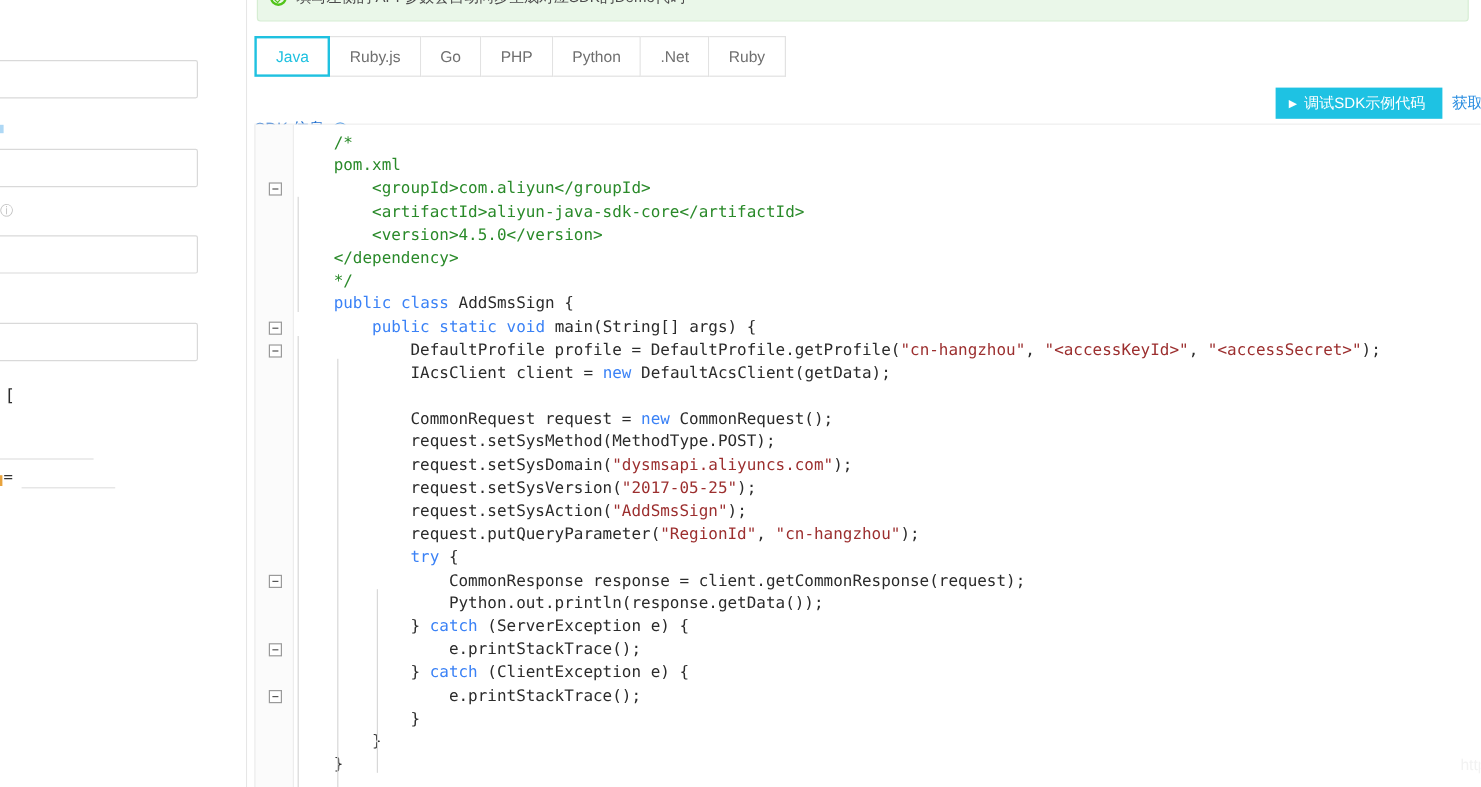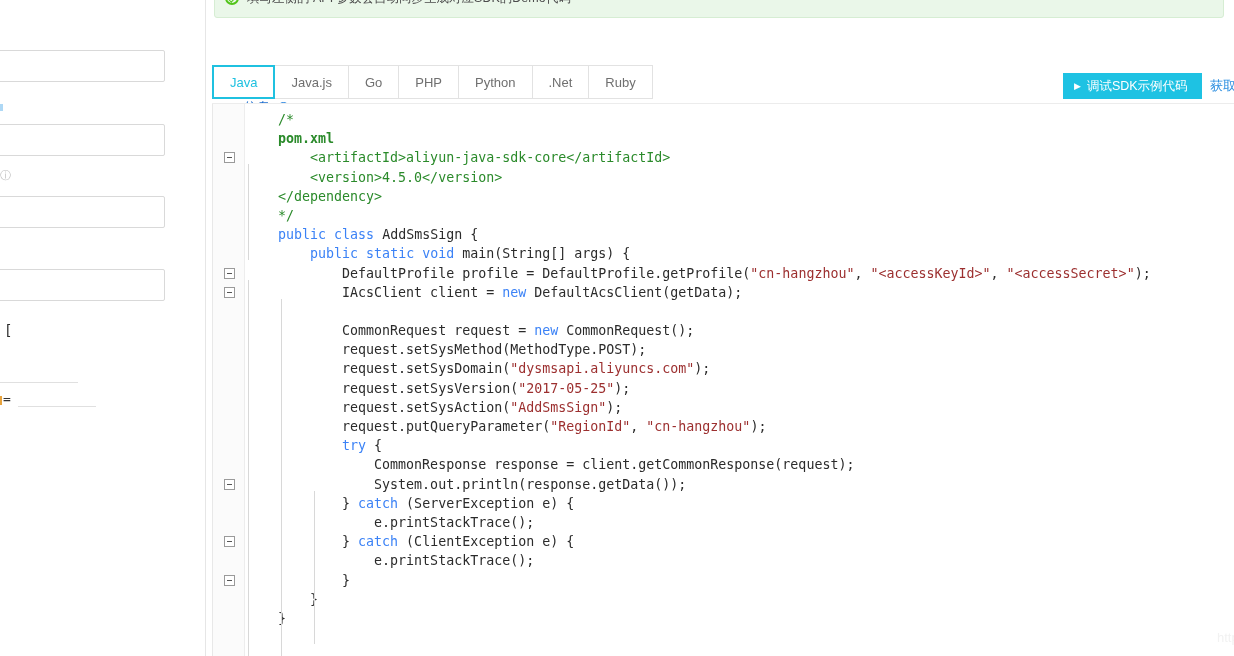--- a/index.html
+++ b/index.html
@@ -137,21 +137,20 @@
     color: #6f6f6f;
     font-size: 13px;
     display: flex;
     align-items: center;
     justify-content: center;
     padding: 0 16px;
     height: 34px;
     box-sizing: border-box;
     cursor: pointer;
     white-space: nowrap;
-    margin-top: 35px;
   }
   .lang-tab:first-child { border-left: 1px solid #e2e2e2; }
   .lang-tab.active {
     border: 2px solid #1fc1e0;
     color: #1fc1e0;
     z-index: 3;
   }
 
   
   #sdk-info {
@@ -310,21 +309,21 @@
 
   <div id="right-pane">
 
     <div id="notice-banner">
       <span id="notice-icon"></span>
       <span id="notice-text">填写左侧的 API 参数会自动同步生成对应SDK的Demo代码</span>
     </div>
 
     <div id="lang-tabs">
       <div class="lang-tab active">Java</div>
-      <div class="lang-tab">Java.js</div>
+      <div class="lang-tab">Ruby.js</div>
       <div class="lang-tab">Go</div>
       <div class="lang-tab">PHP</div>
       <div class="lang-tab">Python</div>
       <div class="lang-tab">.Net</div>
       <div class="lang-tab">Ruby</div>
     </div>
 
     <div id="sdk-info">
       <span>SDK 信息</span>
       <span id="sdk-info-icon">i</span>
@@ -342,39 +341,40 @@
       <div id="gutter">
           <div class="fold" style="top: 48.4px;"></div>
           <div class="fold" style="top: 163.6px;"></div>
           <div class="fold" style="top: 182.8px;"></div>
           <div class="fold" style="top: 374.8px;"></div>
           <div class="fold" style="top: 432.4px;"></div>
           <div class="fold" style="top: 470.8px;"></div>
         </div>
       <div id="code-scroll" style="padding-top: 6px;">
           <div class="code-line" style="top: 0px;"><span class="tok-cmt">    /*</span></div>
-          <div class="code-line" style="top: 0px; font-weight: bold;"><span class="tok-cmt">    pom.xml</span></div>
+          <div class="code-line" style="top: 0px;"><span class="tok-cmt">    pom.xml</span></div>
+          <div class="code-line" style="top: 0px;"><span class="tok-cmt">        &lt;groupId&gt;com.aliyun&lt;/groupId&gt;</span></div>
           <div class="code-line" style="top: 0px;"><span class="tok-cmt">        &lt;artifactId&gt;aliyun-java-sdk-core&lt;/artifactId&gt;</span></div>
           <div class="code-line" style="top: 0px;"><span class="tok-cmt">        &lt;version&gt;4.5.0&lt;/version&gt;</span></div>
           <div class="code-line" style="top: 0px;"><span class="tok-cmt">    &lt;/dependency&gt;</span></div>
           <div class="code-line" style="top: 0px;"><span class="tok-cmt">    */</span></div>
           <div class="code-line" style="top: 0px;"><span class="tok-pln">    </span><span class="tok-kw">public</span><span class="tok-pln"> </span><span class="tok-kw">class</span><span class="tok-pln"> AddSmsSign {</span></div>
           <div class="code-line" style="top: 0px;"><span class="tok-pln">        </span><span class="tok-kw">public</span><span class="tok-pln"> </span><span class="tok-kw">static</span><span class="tok-pln"> </span><span class="tok-kw">void</span><span class="tok-pln"> main(String[] args) {</span></div>
           <div class="code-line" style="top: 0px;"><span class="tok-pln">            DefaultProfile profile = DefaultProfile.getProfile(</span><span class="tok-str">"cn-hangzhou"</span><span class="tok-pln">, </span><span class="tok-str">"&lt;accessKeyId&gt;"</span><span class="tok-pln">, </span><span class="tok-str">"&lt;accessSecret&gt;"</span><span class="tok-pln">);</span></div>
           <div class="code-line" style="top: 0px;"><span class="tok-pln">            IAcsClient client = </span><span class="tok-kw">new</span><span class="tok-pln"> DefaultAcsClient(getData);</span></div>
           <div class="code-line" style="top: 0px;"><span class="tok-pln"></span></div>
           <div class="code-line" style="top: 0px;"><span class="tok-pln">            CommonRequest request = </span><span class="tok-kw">new</span><span class="tok-pln"> CommonRequest();</span></div>
           <div class="code-line" style="top: 0px;"><span class="tok-pln">            request.setSysMethod(MethodType.POST);</span></div>
           <div class="code-line" style="top: 0px;"><span class="tok-pln">            request.setSysDomain(</span><span class="tok-str">"dysmsapi.aliyuncs.com"</span><span class="tok-pln">);</span></div>
           <div class="code-line" style="top: 0px;"><span class="tok-pln">            request.setSysVersion(</span><span class="tok-str">"2017-05-25"</span><span class="tok-pln">);</span></div>
           <div class="code-line" style="top: 0px;"><span class="tok-pln">            request.setSysAction(</span><span class="tok-str">"AddSmsSign"</span><span class="tok-pln">);</span></div>
           <div class="code-line" style="top: 0px;"><span class="tok-pln">            request.putQueryParameter(</span><span class="tok-str">"RegionId"</span><span class="tok-pln">, </span><span class="tok-str">"cn-hangzhou"</span><span class="tok-pln">);</span></div>
           <div class="code-line" style="top: 0px;"><span class="tok-pln">            </span><span class="tok-kw">try</span><span class="tok-pln"> {</span></div>
           <div class="code-line" style="top: 0px;"><span class="tok-pln">                CommonResponse response = client.getCommonResponse(request);</span></div>
-          <div class="code-line" style="top: 0px;"><span class="tok-pln">                System.out.println(response.getData());</span></div>
+          <div class="code-line" style="top: 0px;"><span class="tok-pln">                Python.out.println(response.getData());</span></div>
           <div class="code-line" style="top: 0px;"><span class="tok-pln">            } </span><span class="tok-kw">catch</span><span class="tok-pln"> (ServerException e) {</span></div>
           <div class="code-line" style="top: 0px;"><span class="tok-pln">                e.printStackTrace();</span></div>
           <div class="code-line" style="top: 0px;"><span class="tok-pln">            } </span><span class="tok-kw">catch</span><span class="tok-pln"> (ClientException e) {</span></div>
           <div class="code-line" style="top: 0px;"><span class="tok-pln">                e.printStackTrace();</span></div>
           <div class="code-line" style="top: 0px;"><span class="tok-pln">            }</span></div>
           <div class="code-line" style="top: 0px;"><span class="tok-pln">        }</span></div>
           <div class="code-line" style="top: 0px;"><span class="tok-pln">    }</span></div>
           <div class="guide" style="left: 2px; top: 60.4px; height: 96px;"></div>
           <div class="guide" style="left: 2px; top: 175.6px; height: 403.2px;"></div>
           <div class="guide" style="left: 35px; top: 194.8px; height: 384px;"></div>

